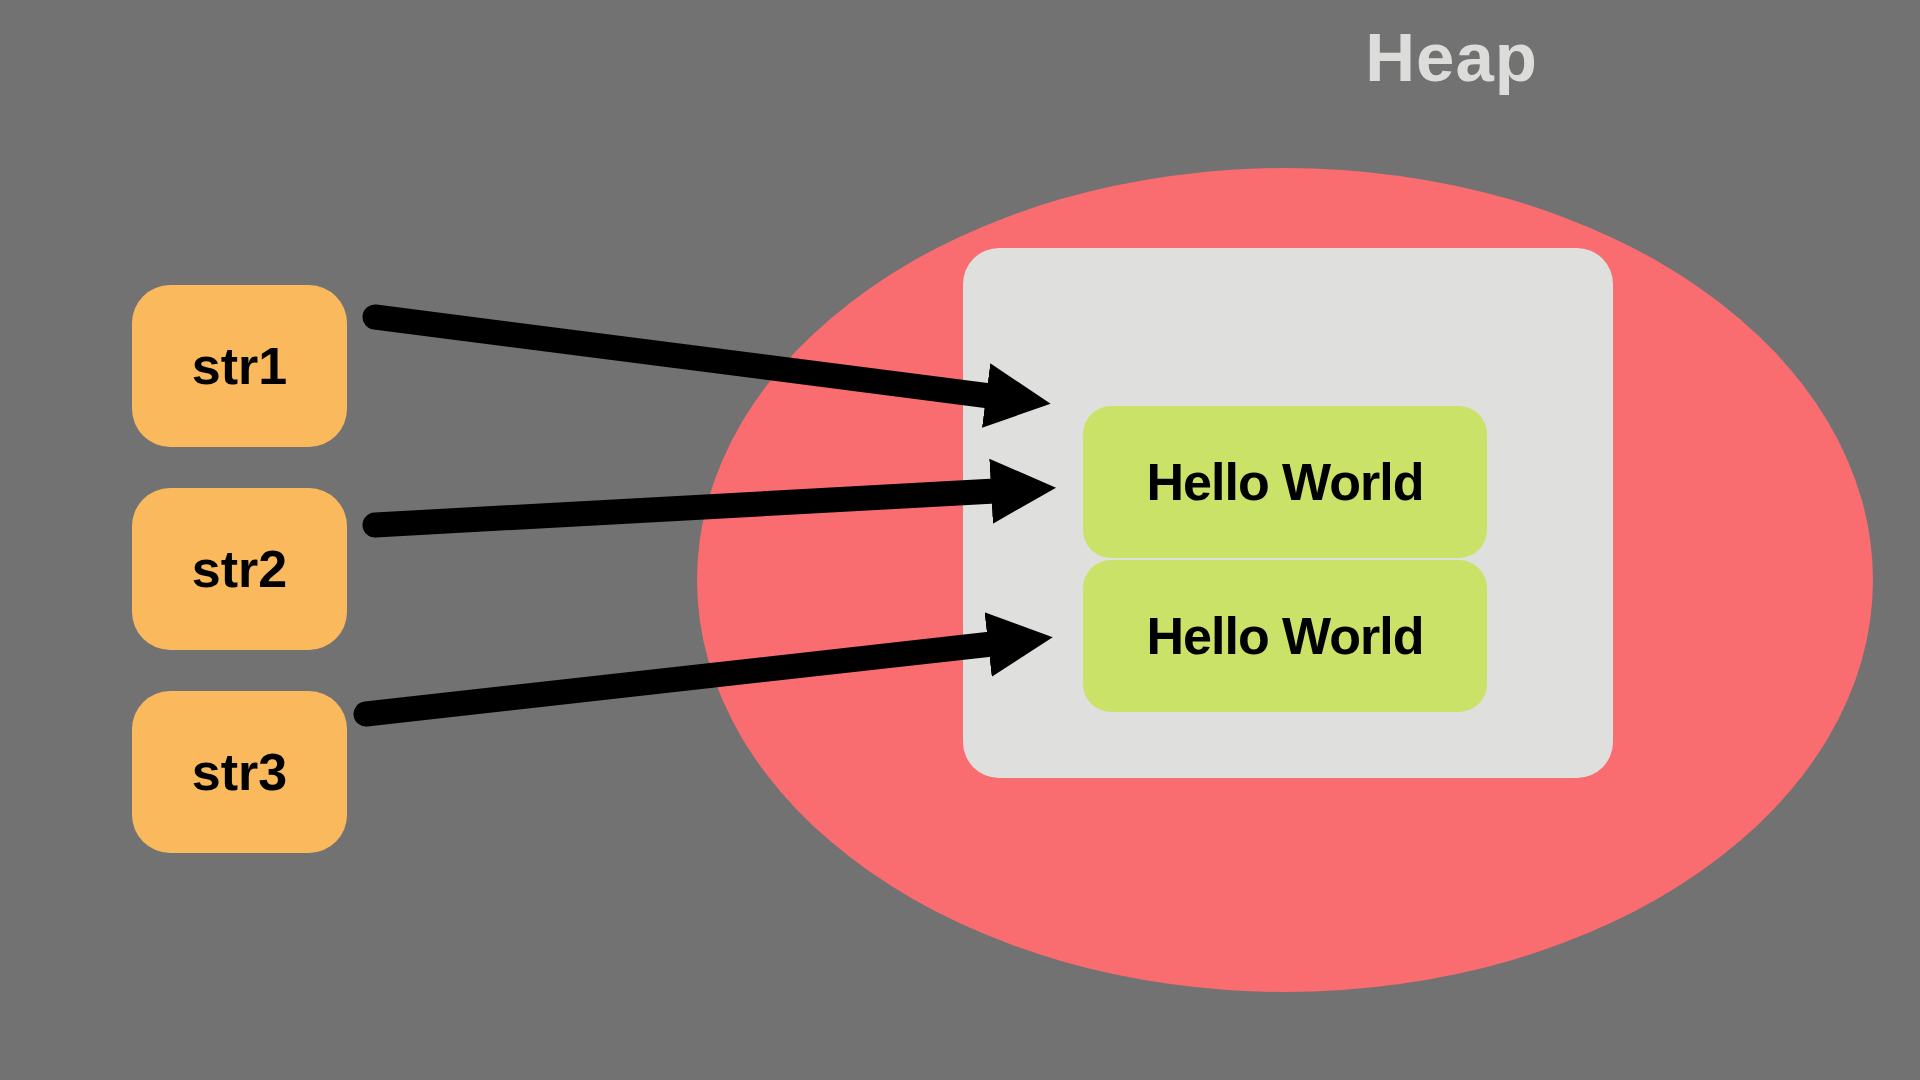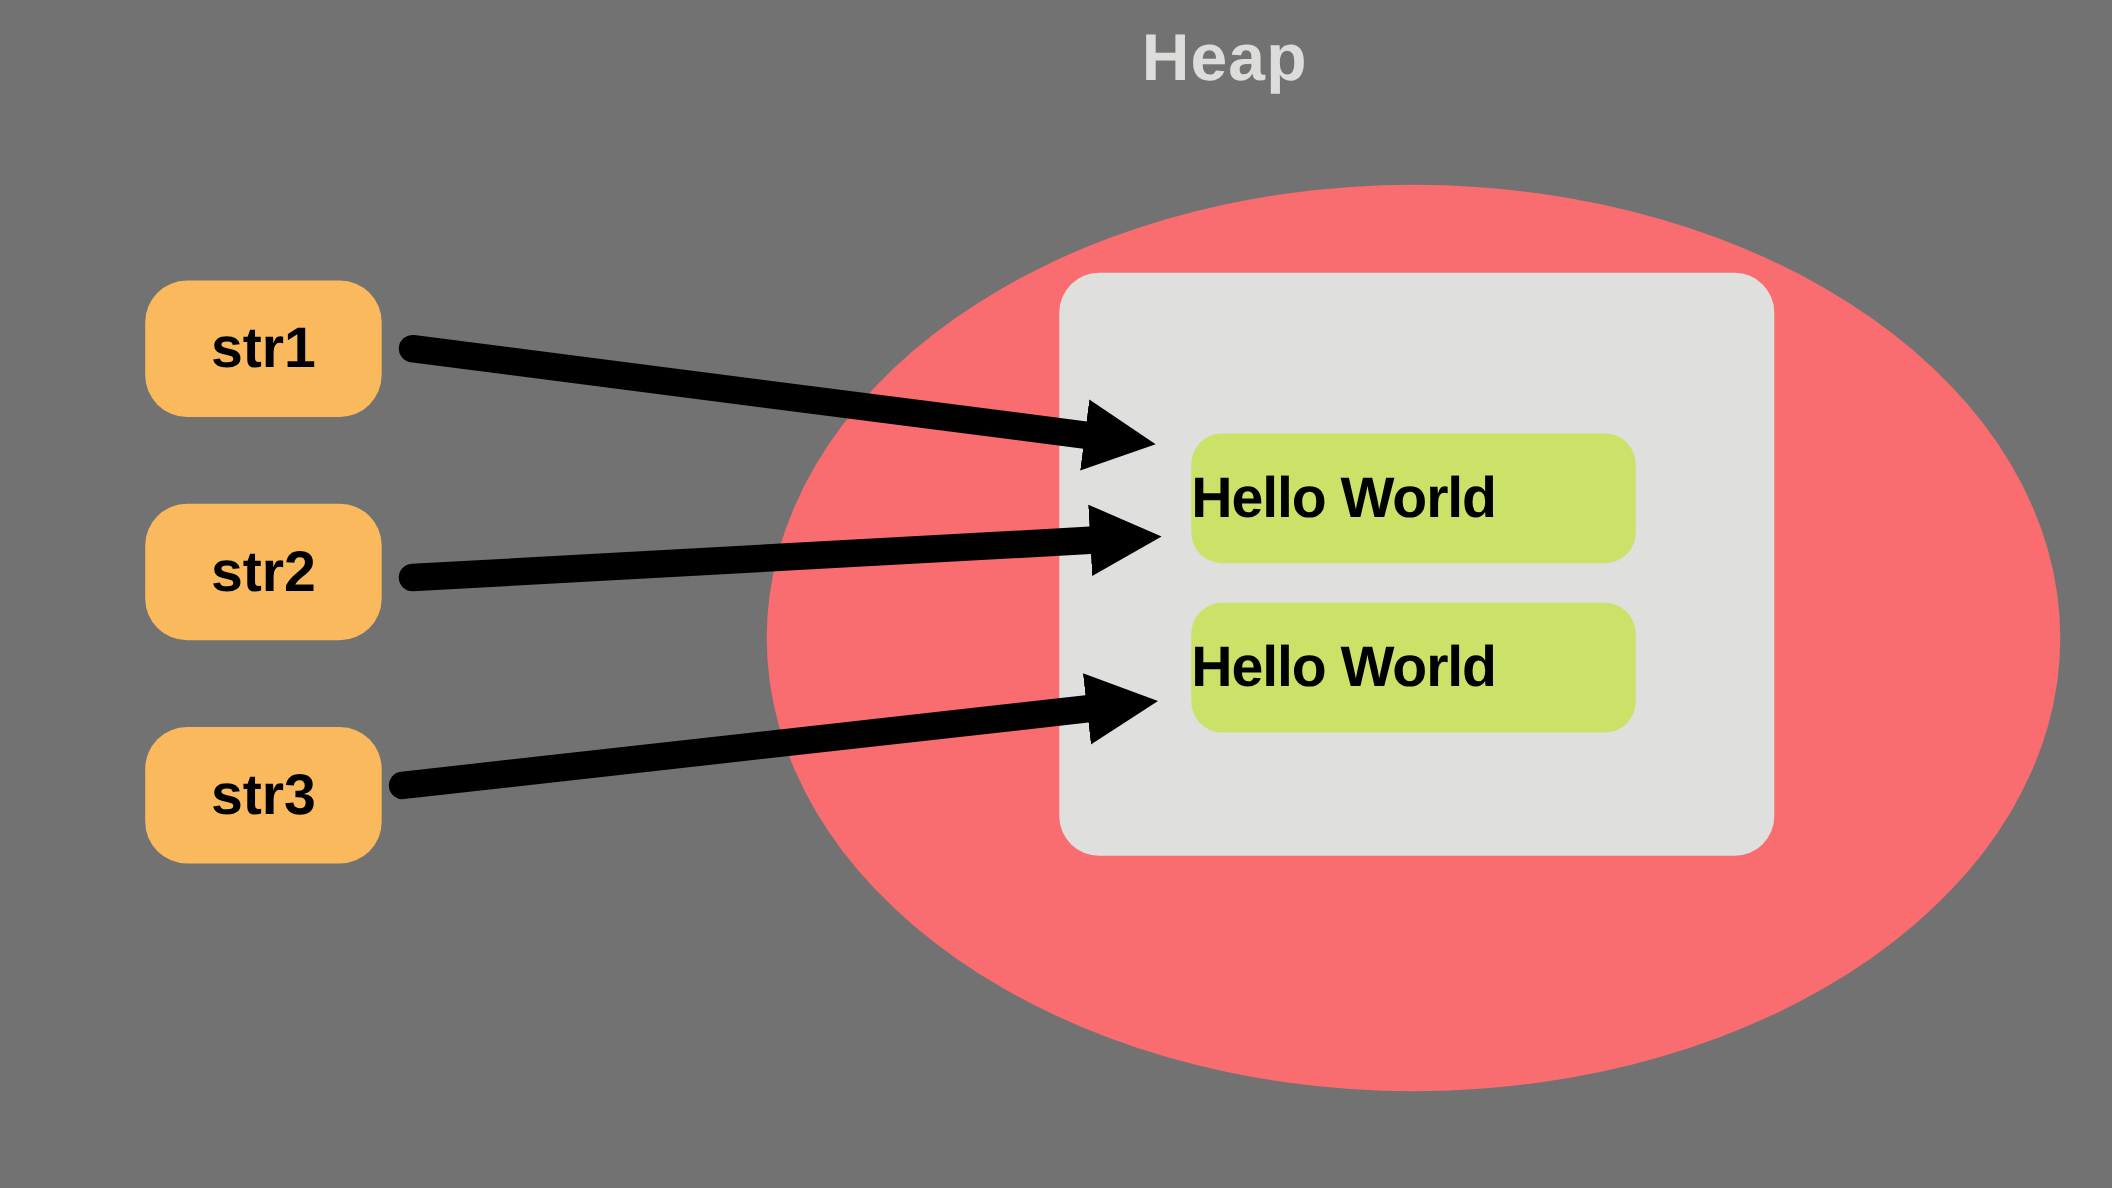--- a/index.html
+++ b/index.html
@@ -21,22 +21,22 @@
     width: 1920px;
     height: 1080px;
     background: var(--background);
   }
 
   .heap-title {
     position: absolute;
     left: 1038px;
     top: 18px;
     width: 500px;
-    text-align: left;
-    font-size: 60px;
+    text-align: right;
+    font-size: 69px;
     line-height: 1.15;
     font-weight: bold;
     color: var(--heap-label-text);
     letter-spacing: 1px;
   }
 
   .heap-ellipse {
     position: absolute;
     left: 697px;
     top: 168px;
@@ -66,46 +66,49 @@
     line-height: 1.1;
     font-weight: bold;
     color: var(--text);
     letter-spacing: -1px;
   }
 
   .string-box {
     position: absolute;
     left: 120px;
     width: 404px;
-    height: 118px;
+    height: 152px;
     background: var(--string-box);
     border-radius: 28px;
     display: flex;
     align-items: center;
+    justify-content: center;
+    margin-top: 12px;
   }
   .string-box-1 { top: 146px; }
   .string-box-2 { top: 300px; }
 
   .string-box span {
     font-size: 52px;
     font-weight: bold;
     color: var(--text);
     letter-spacing: -1px;
   }
 
   .var-box {
     position: absolute;
     left: 132px;
     width: 215px;
-    height: 124px;
+    height: 162px;
     background: var(--variable-box);
     border-radius: 38px;
     display: flex;
     align-items: center;
     justify-content: center;
+    margin-top: 30px;
   }
   .var-box-1 { top: 255px; }
   .var-box-2 { top: 458px; text-align: right; }
   .var-box-3 { top: 661px; text-align: center; }
 
   .var-box span {
     font-size: 52px;
     font-weight: bold;
     color: var(--text);
   }

